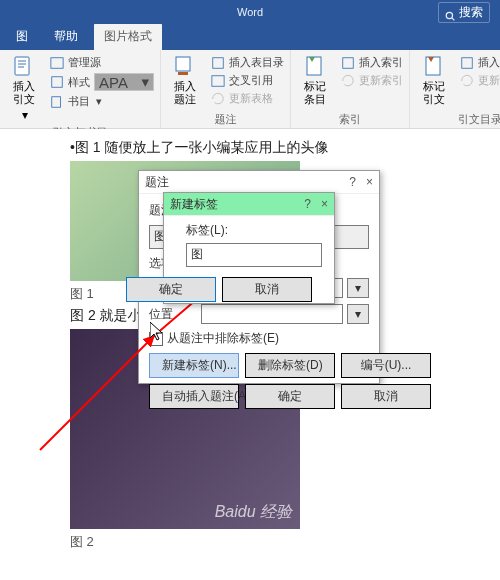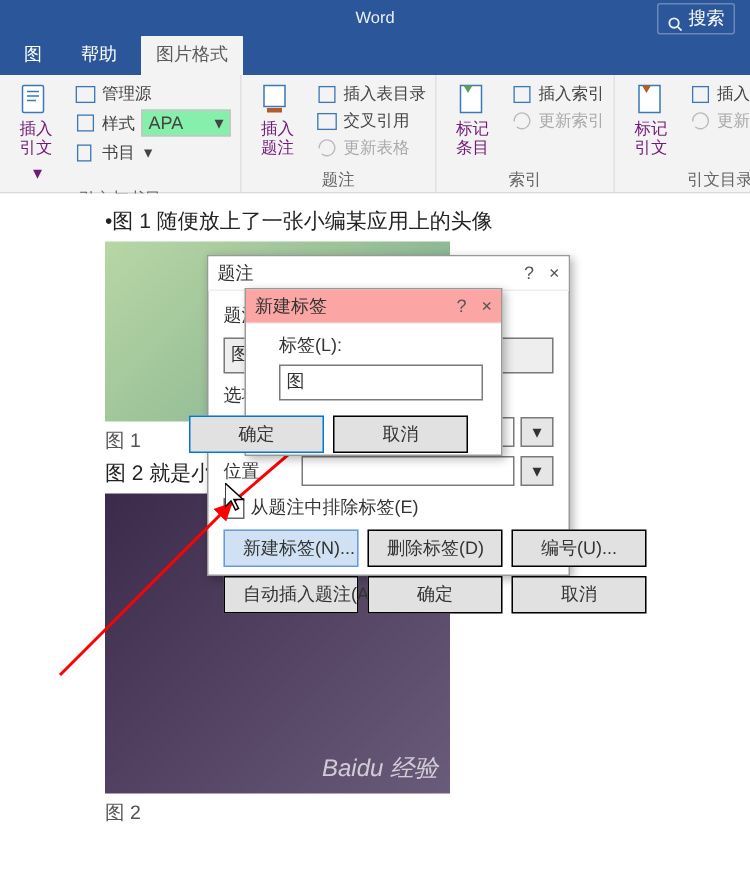--- a/index.html
+++ b/index.html
@@ -8,28 +8,28 @@
 .title-bar .title{font-size:11px;opacity:.9}
 .title-bar .search{position:absolute;right:10px;display:flex;align-items:flex-end;gap:4px;border:1px solid rgba(255,255,255,.3);padding:1px 6px;border-radius:2px}
 .title-bar .search svg{fill:#fff;opacity:.9}
 .tab-bar{background:#2b579a;height:26px;display:flex;align-items:flex-end;padding-left:6px;gap:6px}
 .tab{color:#fff;font-size:12px;padding:5px 10px 5px;cursor:pointer}
 .tab.active{background:#f3f3f3;color:#5b5b5b;border-radius:2px 2px 0 0}
 .ribbon{background:#f3f3f3;border-bottom:1px solid #d9d9d9;height:78px;display:flex}
 .ribbon-group{border-right:1px solid #e1e1e1;display:flex;flex-direction:column;padding:2px 4px 0}
 .ribbon-group .group-body{display:flex;flex:1;align-items:flex-start;gap:4px}
 .ribbon-group .group-label{text-align:center;font-size:11px;color:#666;padding:1px 0}
-.big-btn{display:flex;flex-direction:column;align-items:center;gap:2px;padding:2px 4px;cursor:pointer;color:#701a75;min-width:32px}
+.big-btn{display:flex;flex-direction:column;align-items:center;gap:2px;padding:2px 4px;cursor:pointer;color:#000000;min-width:32px}
 .big-btn svg{width:24px;height:24px;fill:#3b78b5}
 .big-btn .lbl{font-size:11px;line-height:1.2;text-align:center}
 .small-stack{display:flex;flex-direction:column;gap:1px;padding-top:2px}
 .small-item{display:flex;align-items:center;gap:4px;font-size:11px;color:#444;padding:1px 2px;cursor:pointer;white-space:nowrap}
 .small-item svg{width:14px;height:14px;fill:#3b78b5}
 .dd{display:inline-block;margin-left:2px}
-.select-box{border:1px solid #c5c5c5;background:#86efac;padding:0 4px;font-size:12px;height:16px;width:50px;display:inline-flex;align-items:center;justify-content:space-between}
+.select-box{border:1px solid #c5c5c5;background:#a3a3a3;padding:0 4px;font-size:15px;height:16px;width:50px;display:inline-flex;align-items:center;justify-content:space-between}
 .doc{position:relative;background:#fff;padding:10px 0 0 70px;height:calc(580px - 24px - 26px - 78px);overflow:hidden}
 .doc-line{font-size:14px;margin:0 0 4px;color:#222}
 .imgph{background:linear-gradient(135deg,#b8d6a5,#7aaa8a);width:230px;height:120px;margin-top:4px;position:relative}
 .imgph2{background:linear-gradient(135deg,#3b2a4a,#6b5b7b);width:230px;height:200px;margin-top:4px;position:relative}
 .caption{font-size:13px;color:#555;margin:4px 0}
 .cursord{position:absolute;left:150px;top:322px;pointer-events:none}
 .dialog{position:absolute;background:#fff;border:1px solid #999;box-shadow:2px 2px 6px rgba(0,0,0,.3);font-size:12px}
 .dialog.d1{left:138px;top:170px;width:240px;height:212px}
 .dhead{background:#fff;display:flex;align-items:center;justify-content:space-between;border-bottom:1px solid #eee;height:22px;padding:0 6px;font-size:12px;color:#333}
 .d-close{display:flex;gap:10px;color:#555}
@@ -37,21 +37,21 @@
 .row{display:flex;align-items:center;gap:4px;margin-bottom:6px}
 .row label{width:48px;color:#333}
 .inp{border:1px solid #7a7a7a;height:18px;flex:1}
 .sel{border:1px solid #7a7a7a;height:18px;width:20px;background:#e6e6e6;display:flex;align-items:center;justify-content:center}
 .chk{display:flex;align-items:center;gap:4px;margin:6px 0}
 .chk .box{width:12px;height:12px;border:1px solid #666}
 .btnrow{display:flex;gap:6px;justify-content:flex-end;margin-top:6px}
 .btn{border:1px solid #000000;background:#e1e1e1;padding:3px 12px;font-size:12px;cursor:pointer;min-width:64px;text-align:center;white-space:nowrap}
 .btn.highlight{background:#cfe1f3;border-color:#6a9bd8}
 .dialog.d2{left:163px;top:192px;width:170px;height:110px;z-index:5}
-.d2 .dhead{background:#fca5a5}
+.d2 .dhead{background:#86efac}
 .d2 .dbody{padding:6px 22px}
 .d2 .inp{width:100%}
 .arrow{position:absolute;pointer-events:none}
 .watermark{position:absolute;right:8px;bottom:6px;color:rgba(255,255,255,.7);font-size:16px;font-style:italic;font-weight:normal}
 </style>
 </head>
 <body>
 <div class="container">
 
 <div class="title-bar">

